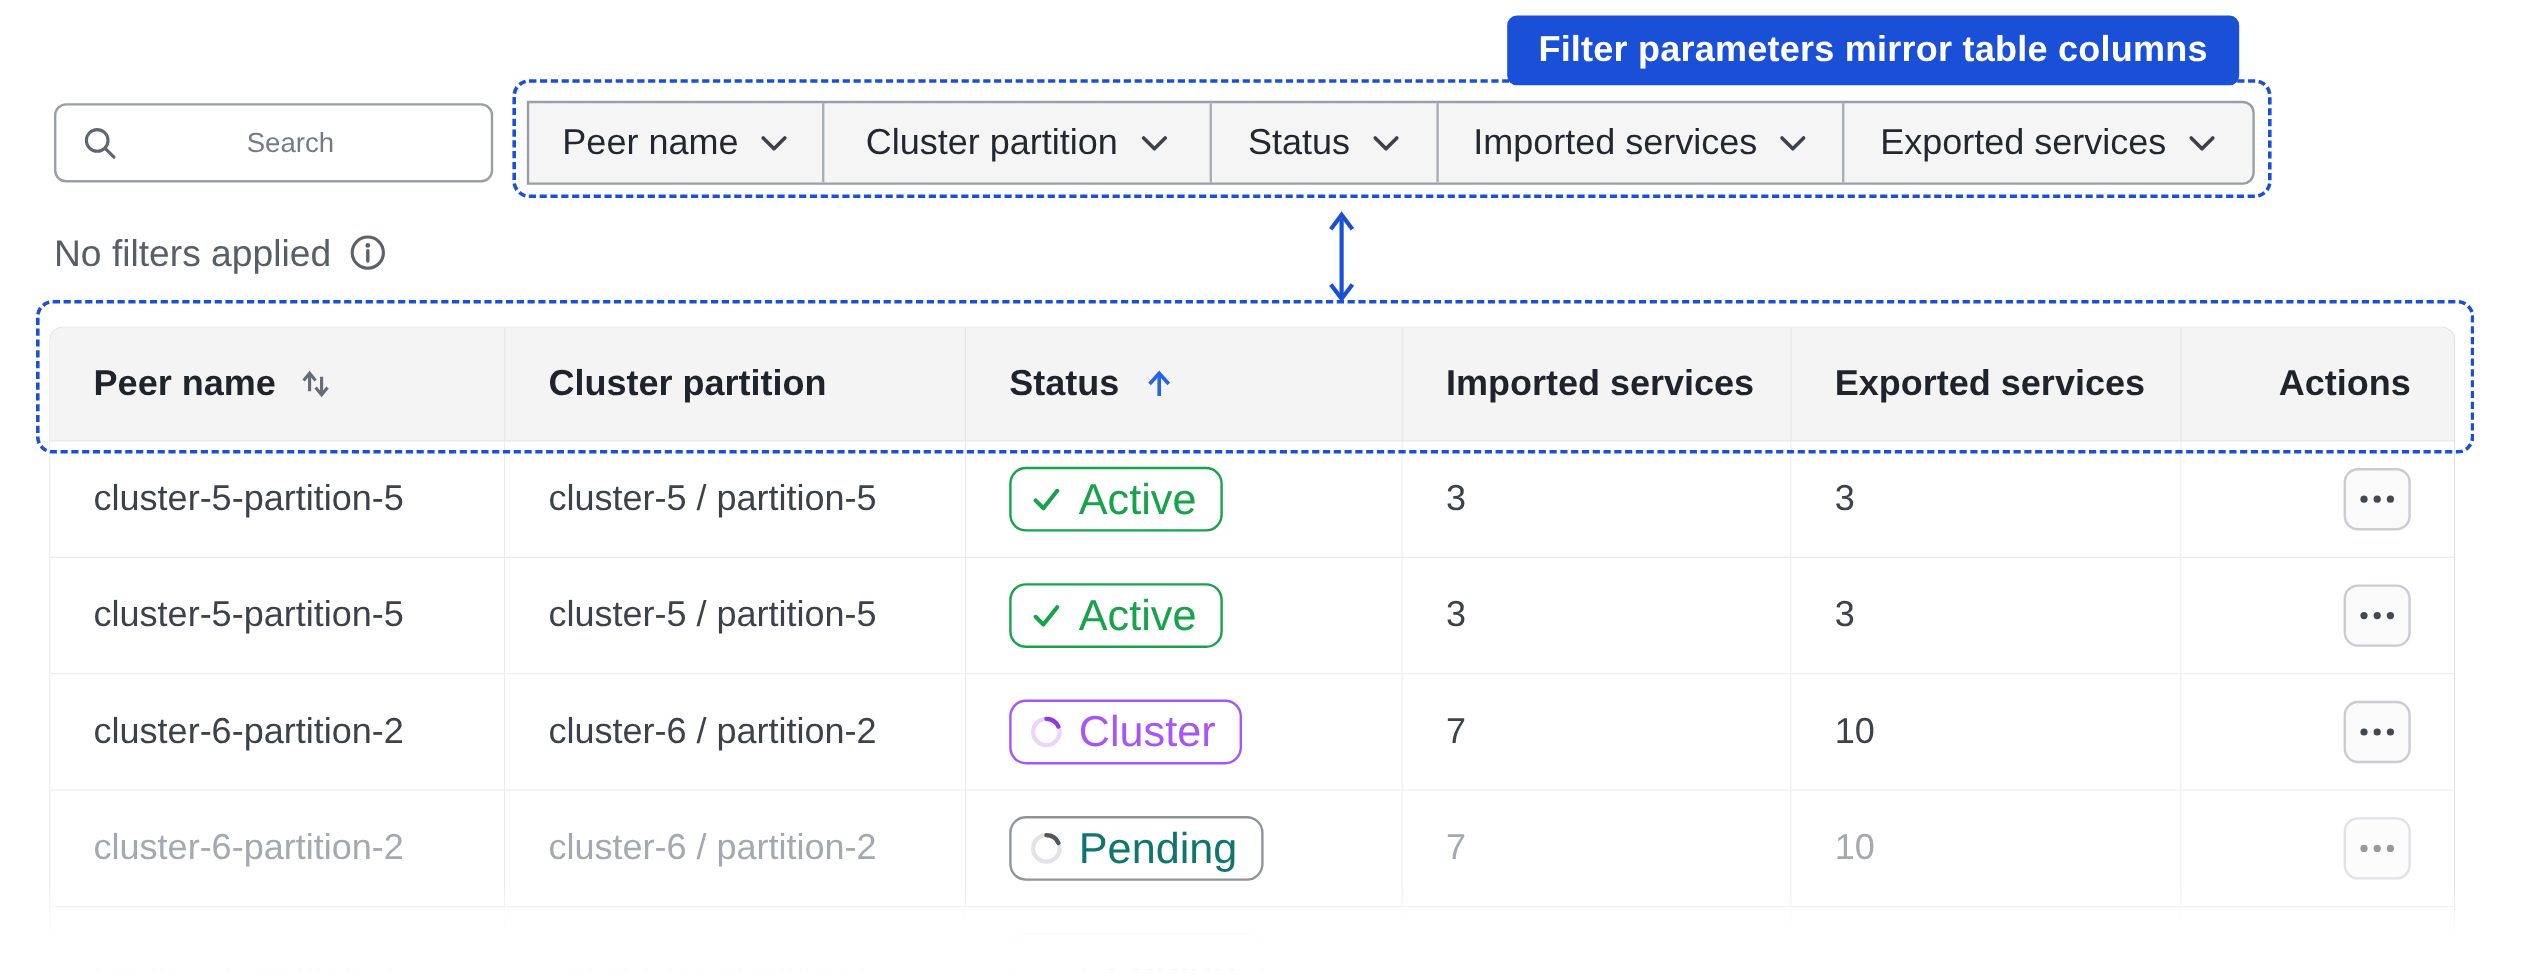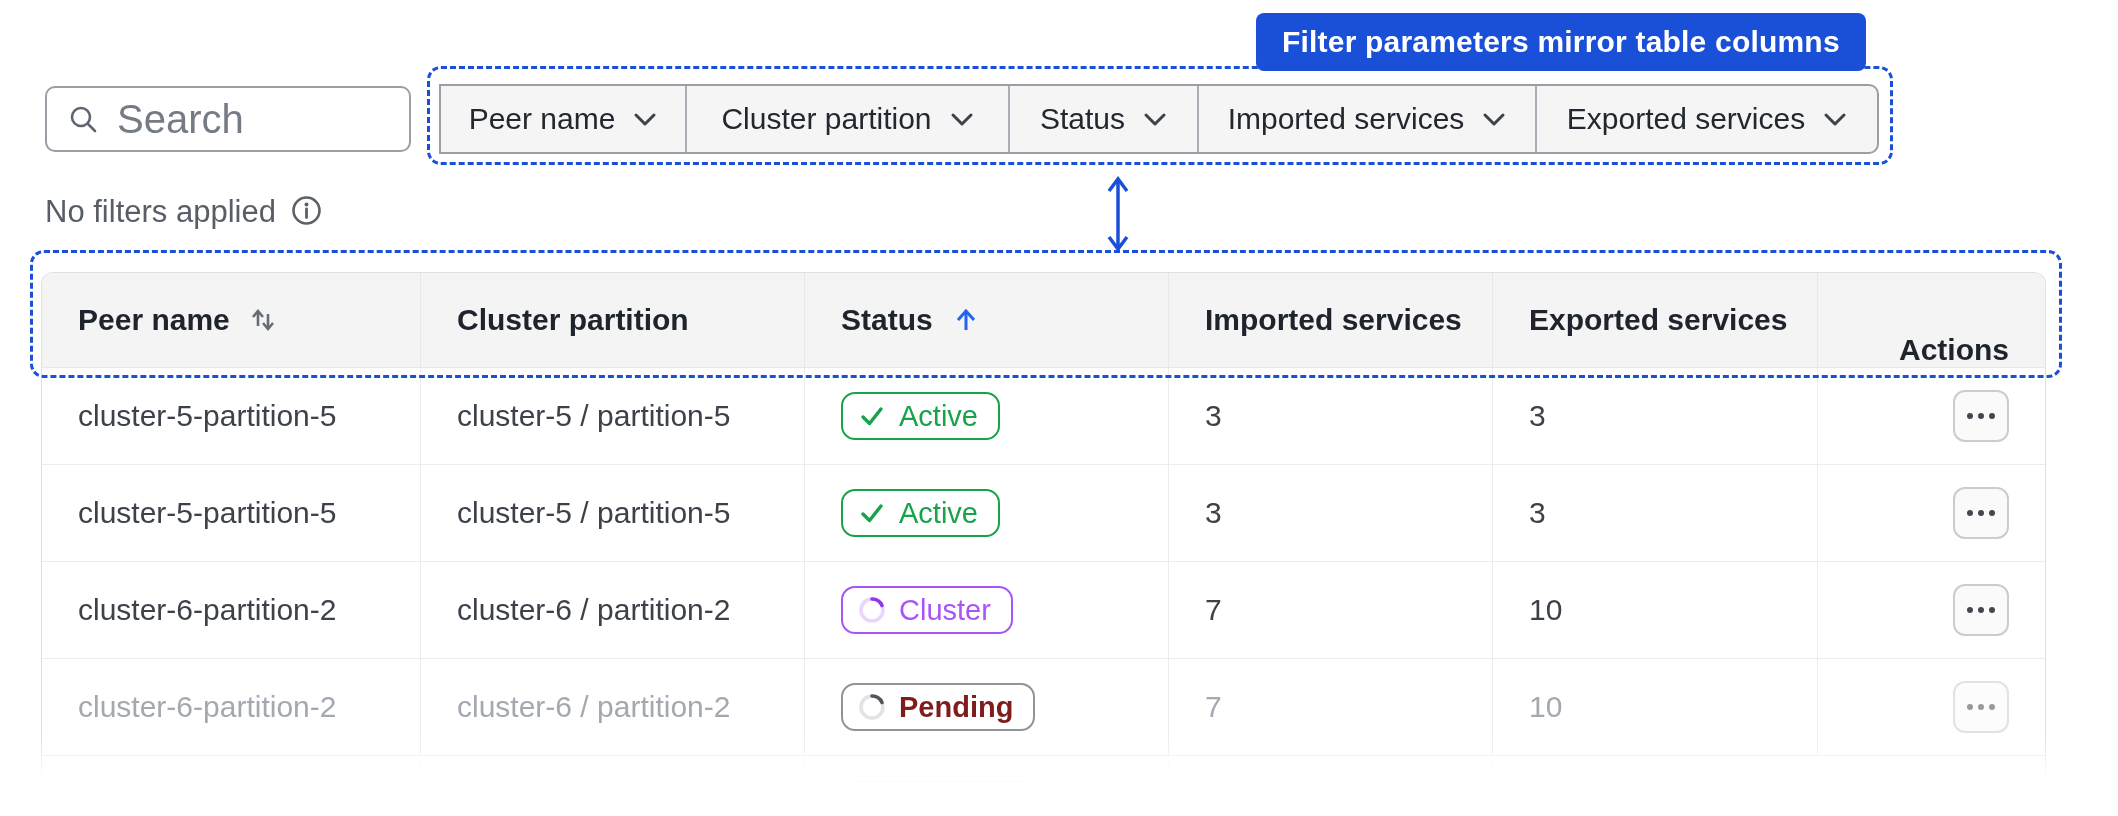--- a/index.html
+++ b/index.html
@@ -17,22 +17,22 @@
   .dash-table{position:absolute;left:30px;top:250px;width:2032px;height:128px;
     border:3px dashed #1a4fd8;border-radius:14px;z-index:20;box-sizing:border-box;}
 
   
   .link-arrow{position:absolute;left:1102px;top:174px;z-index:25;}
 
   
   .search{position:absolute;left:45px;top:86px;width:366px;height:66px;box-sizing:border-box;
     border:2px solid #999ea7;border-radius:10px;background:#fff;display:flex;align-items:center;
     padding-left:20px;gap:16px;z-index:10;}
-  .search input{border:none;outline:none;font-size:40px;color:#3c414a;width:250px;background:transparent;
-    font-family:inherit;}
+  .search input{border:none;outline:none;font-size:23px;color:#3c414a;width:250px;background:transparent;
+    font-family:inherit;text-align:center;}
   .search input::placeholder{color:#757b85;}
 
   
   .filters{position:absolute;left:439px;top:84px;height:70px;display:flex;z-index:10;
     background:#f5f5f6;border:2px solid #999ea7;border-radius:0 10px 10px 0;box-sizing:border-box;}
   .filter-btn{display:flex;align-items:center;justify-content:center;gap:18px;height:100%;
     font-size:30px;color:#23272f;cursor:pointer;box-sizing:border-box;}
   .filter-btn + .filter-btn{border-left:2px solid #a9adb5;}
   .fb-0{width:244px;}.fb-1{width:323px;}.fb-2{width:189px;}.fb-3{width:338px;}.fb-4{width:342px;}
 
@@ -41,35 +41,35 @@
     font-size:31px;color:#585e68;}
 
   
   .table-wrap{position:absolute;left:41px;top:272px;width:2005px;box-sizing:border-box;
     border:1.5px solid #dfe0e3;border-bottom:none;border-radius:12px 12px 0 0;overflow:hidden;
     background:#fff;z-index:5;}
   .trow{display:grid;grid-template-columns:379px 384px 364px 324px 325px 1fr;}
   .thead{background:#f4f4f5;}
   .th{height:95px;display:flex;align-items:center;gap:18px;padding-left:36px;box-sizing:border-box;
     font-size:30px;font-weight:700;color:#1f232c;border-bottom:1.5px solid #e6e7e9;}
-  .th.right{justify-content:flex-end;padding-right:36px;padding-left:0;align-items:flex-end;}
+  .th.right{justify-content:flex-end;padding-right:36px;padding-left:0;}
   .th:not(:last-child){border-right:1.5px solid #e6e7e9;}
   .td{height:97px;display:flex;align-items:center;padding-left:36px;box-sizing:border-box;
     font-size:30px;color:#3c414a;border-bottom:1.5px solid #ececee;background:#fff;}
   .td:not(:last-child){border-right:1.5px solid #ececee;}
   .td.right{justify-content:flex-end;padding-right:36px;padding-left:0;}
 
   .dim .td{color:#a4a8b0;}
 
   
   .badge{display:inline-flex;align-items:center;gap:12px;border-radius:14px;border:2.5px solid;
-    padding:7px 20px 7px 14px;font-size:29px;font-weight:500;background:#fff;line-height:1;}
+    padding:7px 20px 7px 14px;font-size:36px;font-weight:500;background:#fff;line-height:1;}
   .badge-active{border-color:#16a34a;color:#16a34a;}
   .badge-starting{border-color:#a855f7;color:#a855f7;}
-  .badge-pending{border-color:#8f939a;color:#7f1d1d;font-weight:bold;}
+  .badge-pending{border-color:#8f939a;color:#0f766e;}
 
   
   .kebab{width:56px;height:52px;border-radius:12px;background:#fafafa;border:2px solid #c9ccd2;
     display:flex;align-items:center;justify-content:center;gap:5px;cursor:pointer;padding:0;}
   .kebab i{width:6px;height:6px;border-radius:50%;background:#43474e;display:block;}
   .dim .kebab{opacity:.55;}
 
   .ghost{opacity:.35;}
   .fade{position:absolute;left:20px;top:738px;width:2060px;height:78px;z-index:8;pointer-events:none;
     background:linear-gradient(to bottom,rgba(255,255,255,0) 0%,rgba(255,255,255,.92) 48%,#fff 72%);}

